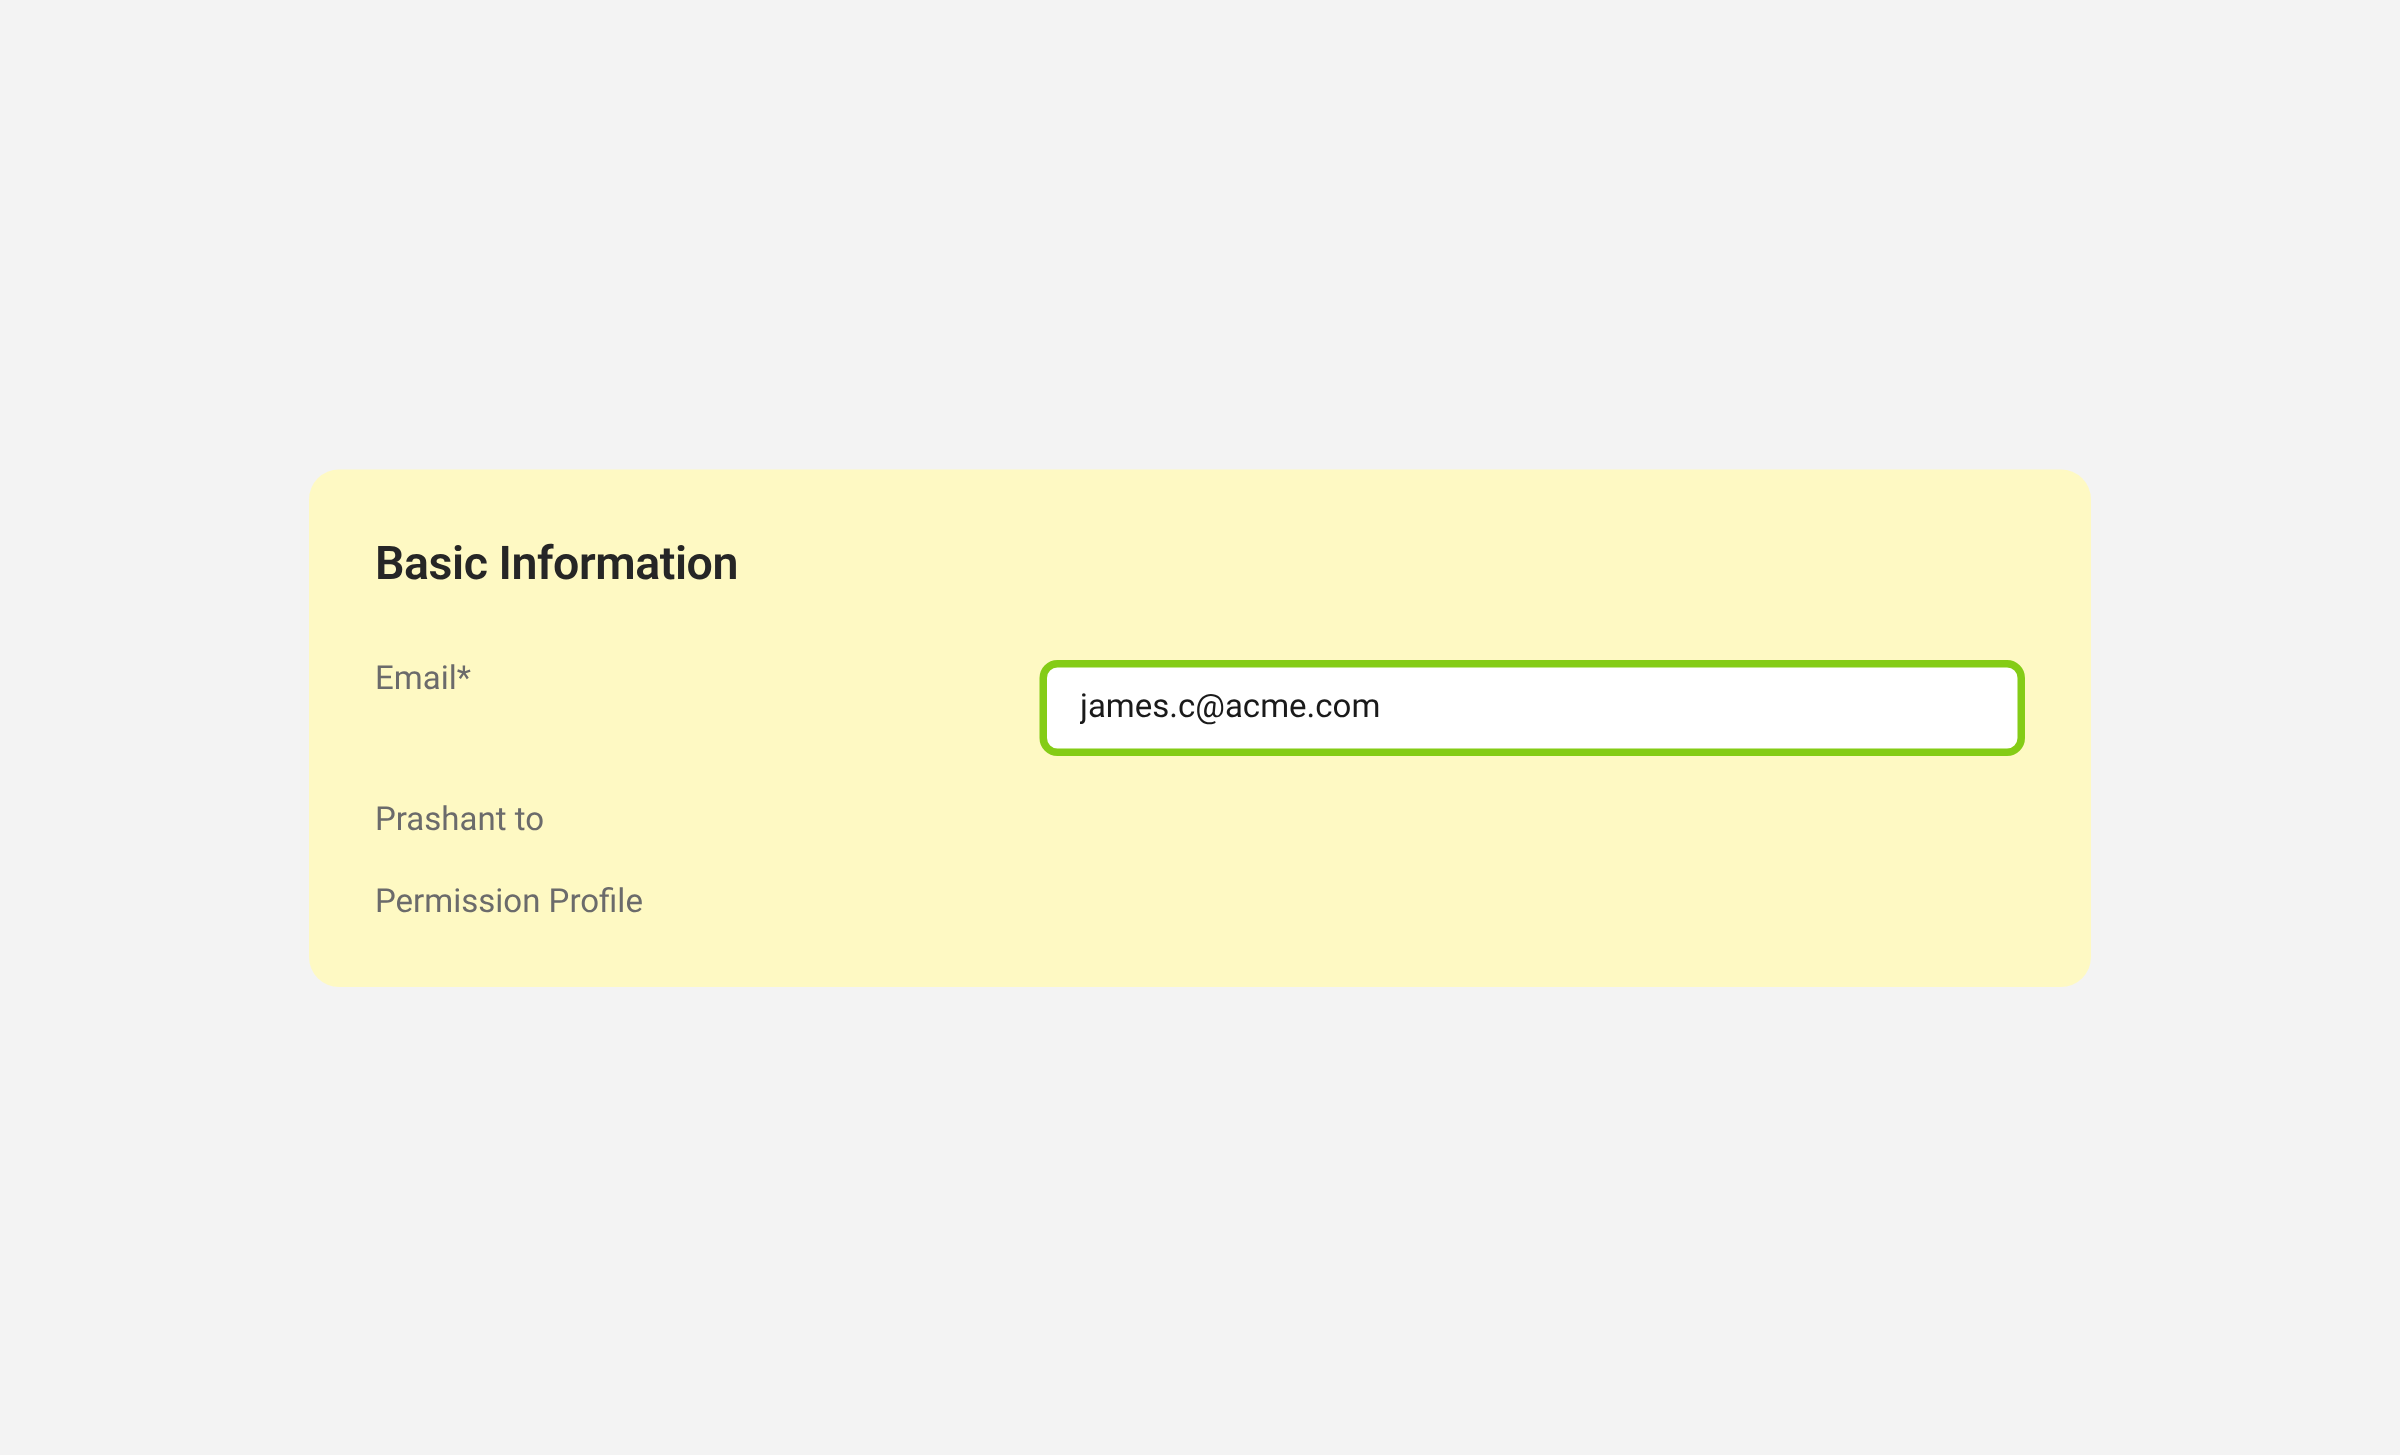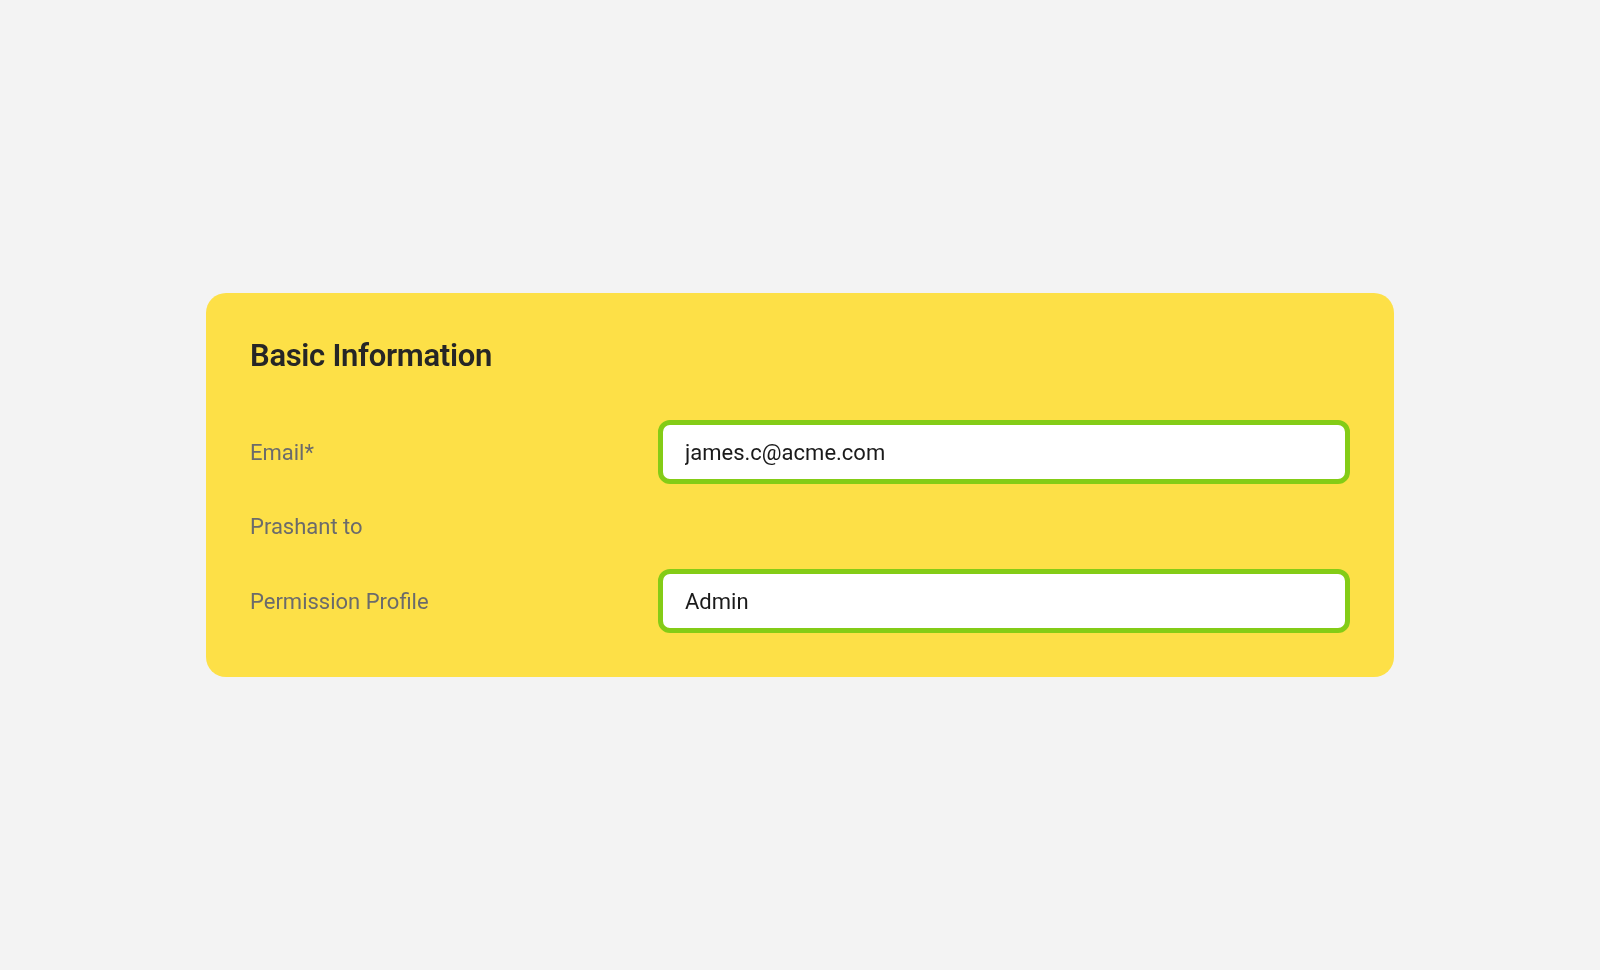--- a/index.html
+++ b/index.html
@@ -12,38 +12,39 @@
       font-family: -apple-system, BlinkMacSystemFont, "Segoe UI", Roboto, "Helvetica Neue", Arial, sans-serif;
       background-color: #f3f3f3;
       width: 1600px;
       height: 970px;
       display: flex;
       align-items: center;
       justify-content: center;
     }
 
     .card {
-      background-color: #fde047;
+      background-color: #fef9c3;
       border-radius: 20px;
       width: 1188px;
       padding: 44px 44px 44px 44px;
     }
 
     .card-title {
       font-size: 31px;
       font-weight: 600;
       color: #262626;
       letter-spacing: -0.3px;
       margin-bottom: 46px;
     }
 
     .form-row {
       display: flex;
-      align-items: center;
+      align-items: flex-start;
       margin-bottom: 30px;
+      gap: 35px;
     }
 
     .form-row:last-child {
       margin-bottom: 0;
     }
 
     .form-label {
       width: 408px;
       font-size: 22px;
       font-weight: 400;
@@ -74,15 +75,14 @@
     <label class="form-label">Email*</label>
     <input type="text" class="form-input" value="james.c@acme.com" style="">
   </div>
 
   <div class="form-row">
     <label class="form-label">Prashant to</label>
   </div>
 
   <div class="form-row">
     <label class="form-label">Permission Profile</label>
-    <input type="text" class="form-input" value="Admin" style="">
   </div>
 </div>
 
 </body></html>

